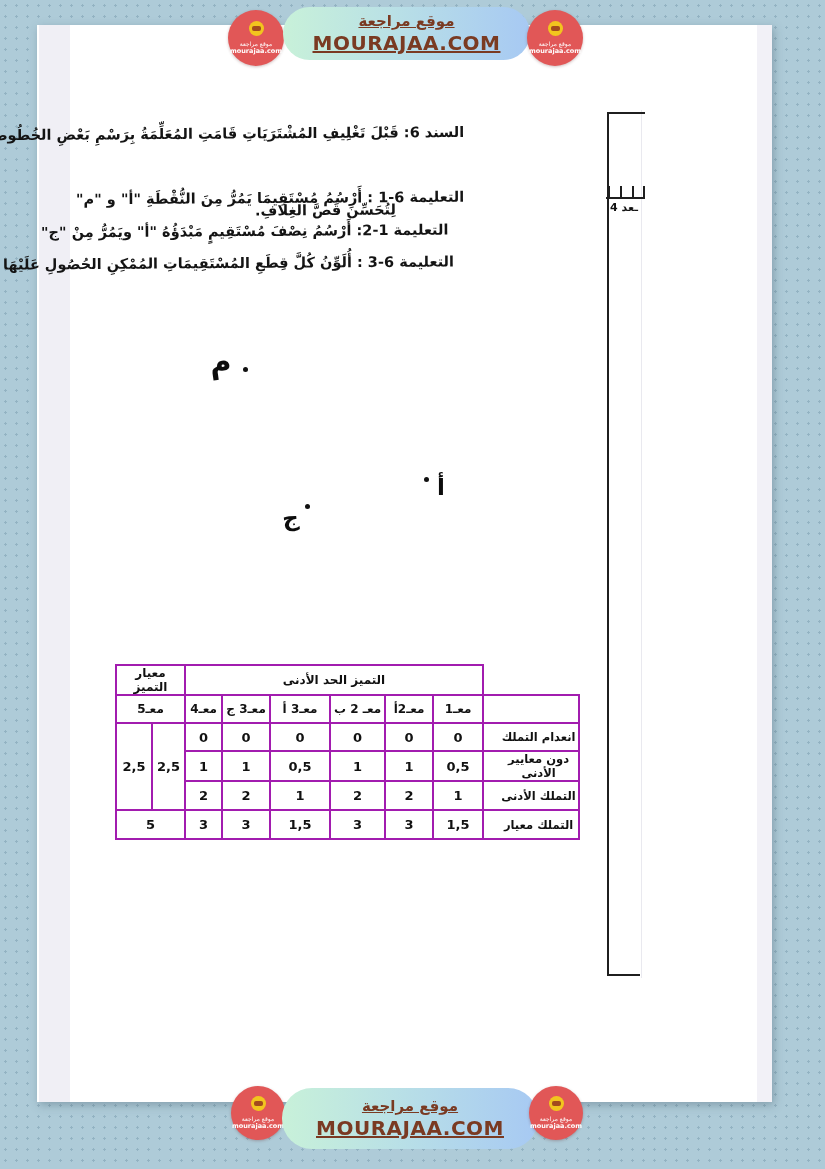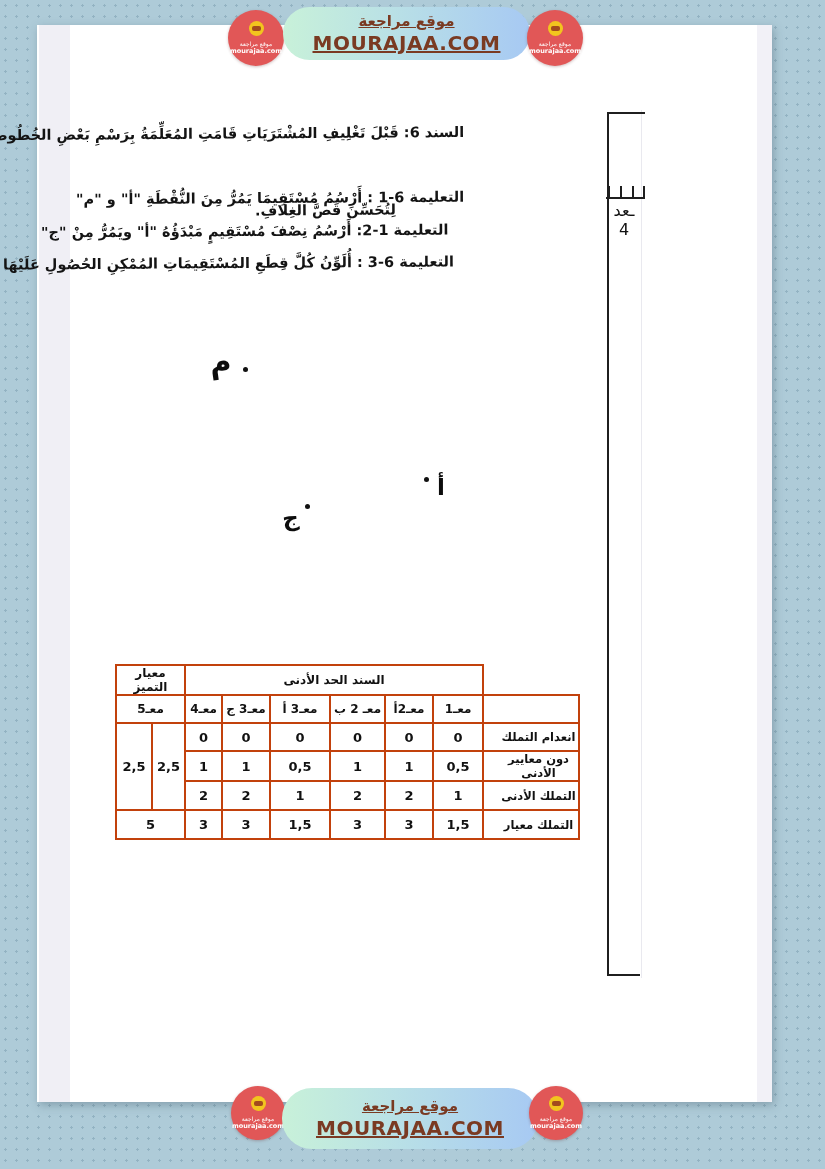--- a/index.html
+++ b/index.html
@@ -27,28 +27,28 @@
   .arline{ position:absolute; direction:rtl; white-space:nowrap; color:#141414;
            font-size:14.5px; font-weight:bold; letter-spacing:-0.2px; transform:rotate(-0.4deg); }
   .arline .lbl{ font-weight:bold; }
   .arline .txt{ font-weight:bold; }
 
   .pt-glyph{ position:absolute; color:#0c0c0c; font-weight:bold; }
   .pt-dot{ position:absolute; width:5px; height:5px; border-radius:50%; background:#111; }
 
   .ln{ position:absolute; background:#1f1f1f; }
   .scan-edge{ position:absolute; background:#e9e9ef; }
-  .ruler-label{ position:absolute; direction:rtl; font-size:16px; font-weight:normal; color:#111; }
+  .ruler-label{ position:absolute; direction:rtl; font-size:11px; font-weight:bold; color:#111; }
 
   
   table.grid{ position:absolute; left:115px; top:664px; width:463px;
               border-collapse:collapse; direction:rtl; table-layout:fixed;
               font-family:"DejaVu Sans", sans-serif; }
   table.grid td, table.grid th{
-    border:2px solid #c2410c; text-align:center; vertical-align:middle;
+    border:2px solid #a21caf; text-align:center; vertical-align:middle;
     color:#111; font-weight:bold; padding:0 2px; overflow:hidden;
   }
   table.grid .noborder{ border:none; }
   table.grid th{ font-size:12px; }
   table.grid td.val{ font-size:13px; }
   table.grid td.rowlabel{ font-size:11.5px; padding-left:17px; }
 
   
   .pill{
     position:absolute; border-radius:30px;
@@ -118,21 +118,21 @@
         <col style="width:55px">
       <col style="width:60px">
         <col style="width:48px">
         <col style="width:37px">
         <col style="width:33px">
         <col style="width:36px">
     </colgroup>
     <tbody>
         <tr style="height:24px">
       <th class="noborder"></th>
-      <th colspan="6">السند الحد الأدنى</th>
+      <th colspan="6">التميز الحد الأدنى</th>
       <th colspan="2">معيار التميز</th>
     </tr>
     <tr style="height:28px">
       <th></th>
       <th>معـ1</th>
       <th>معـ2أ</th>
       <th>معـ 2 ب</th>
       <th>معـ3 أ</th>
       <th>معـ3 ج</th>
       <th>معـ4</th>

